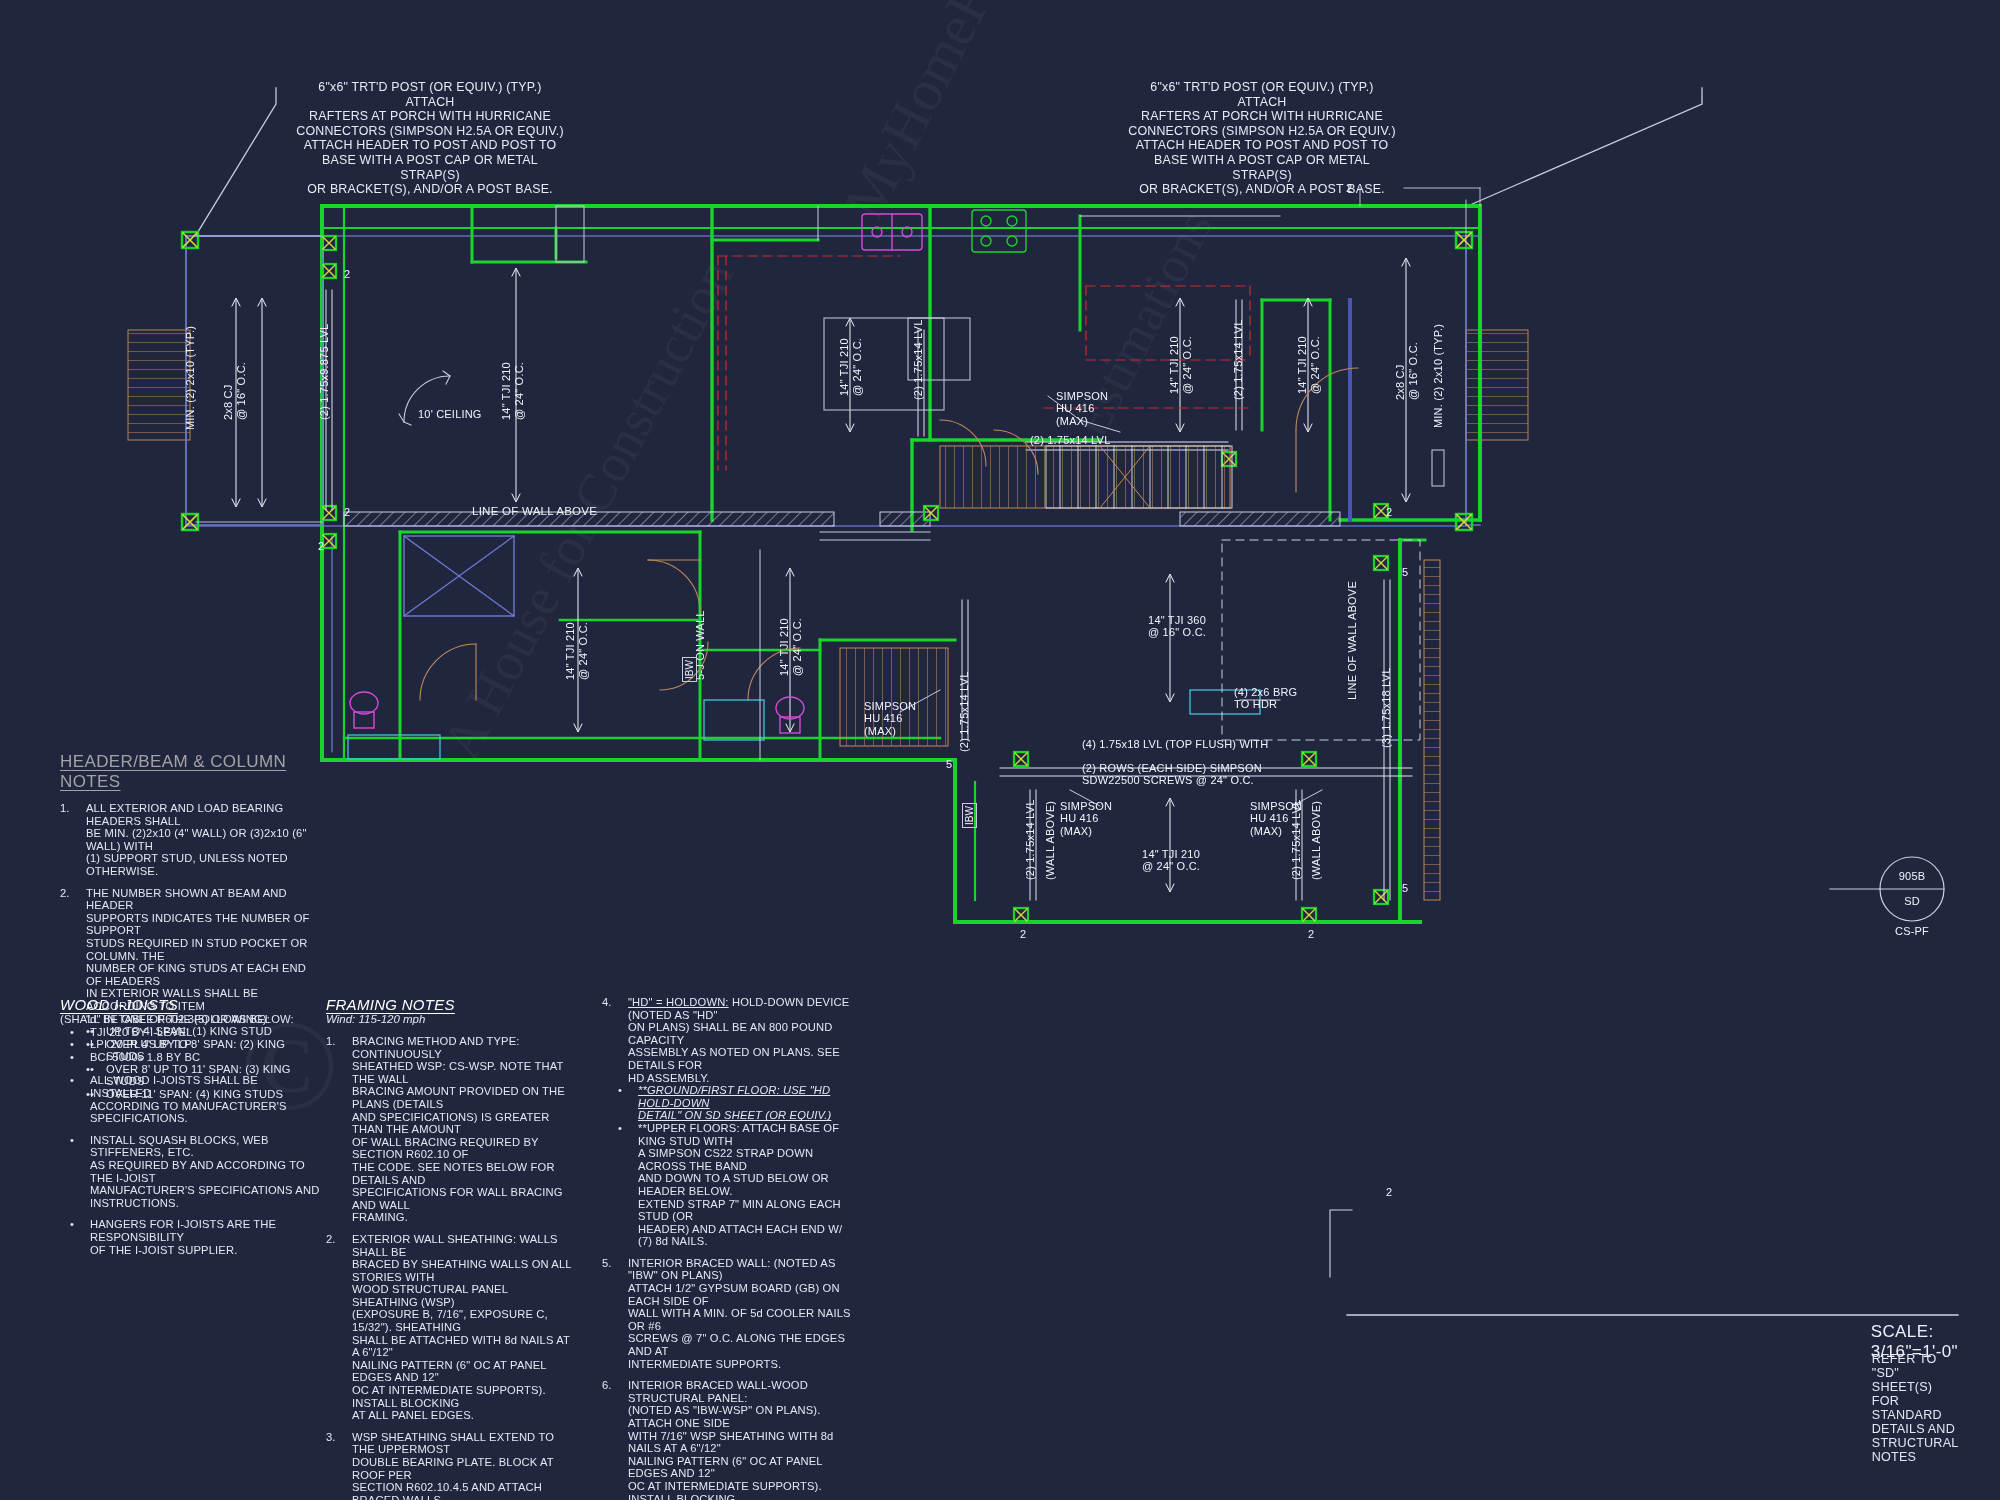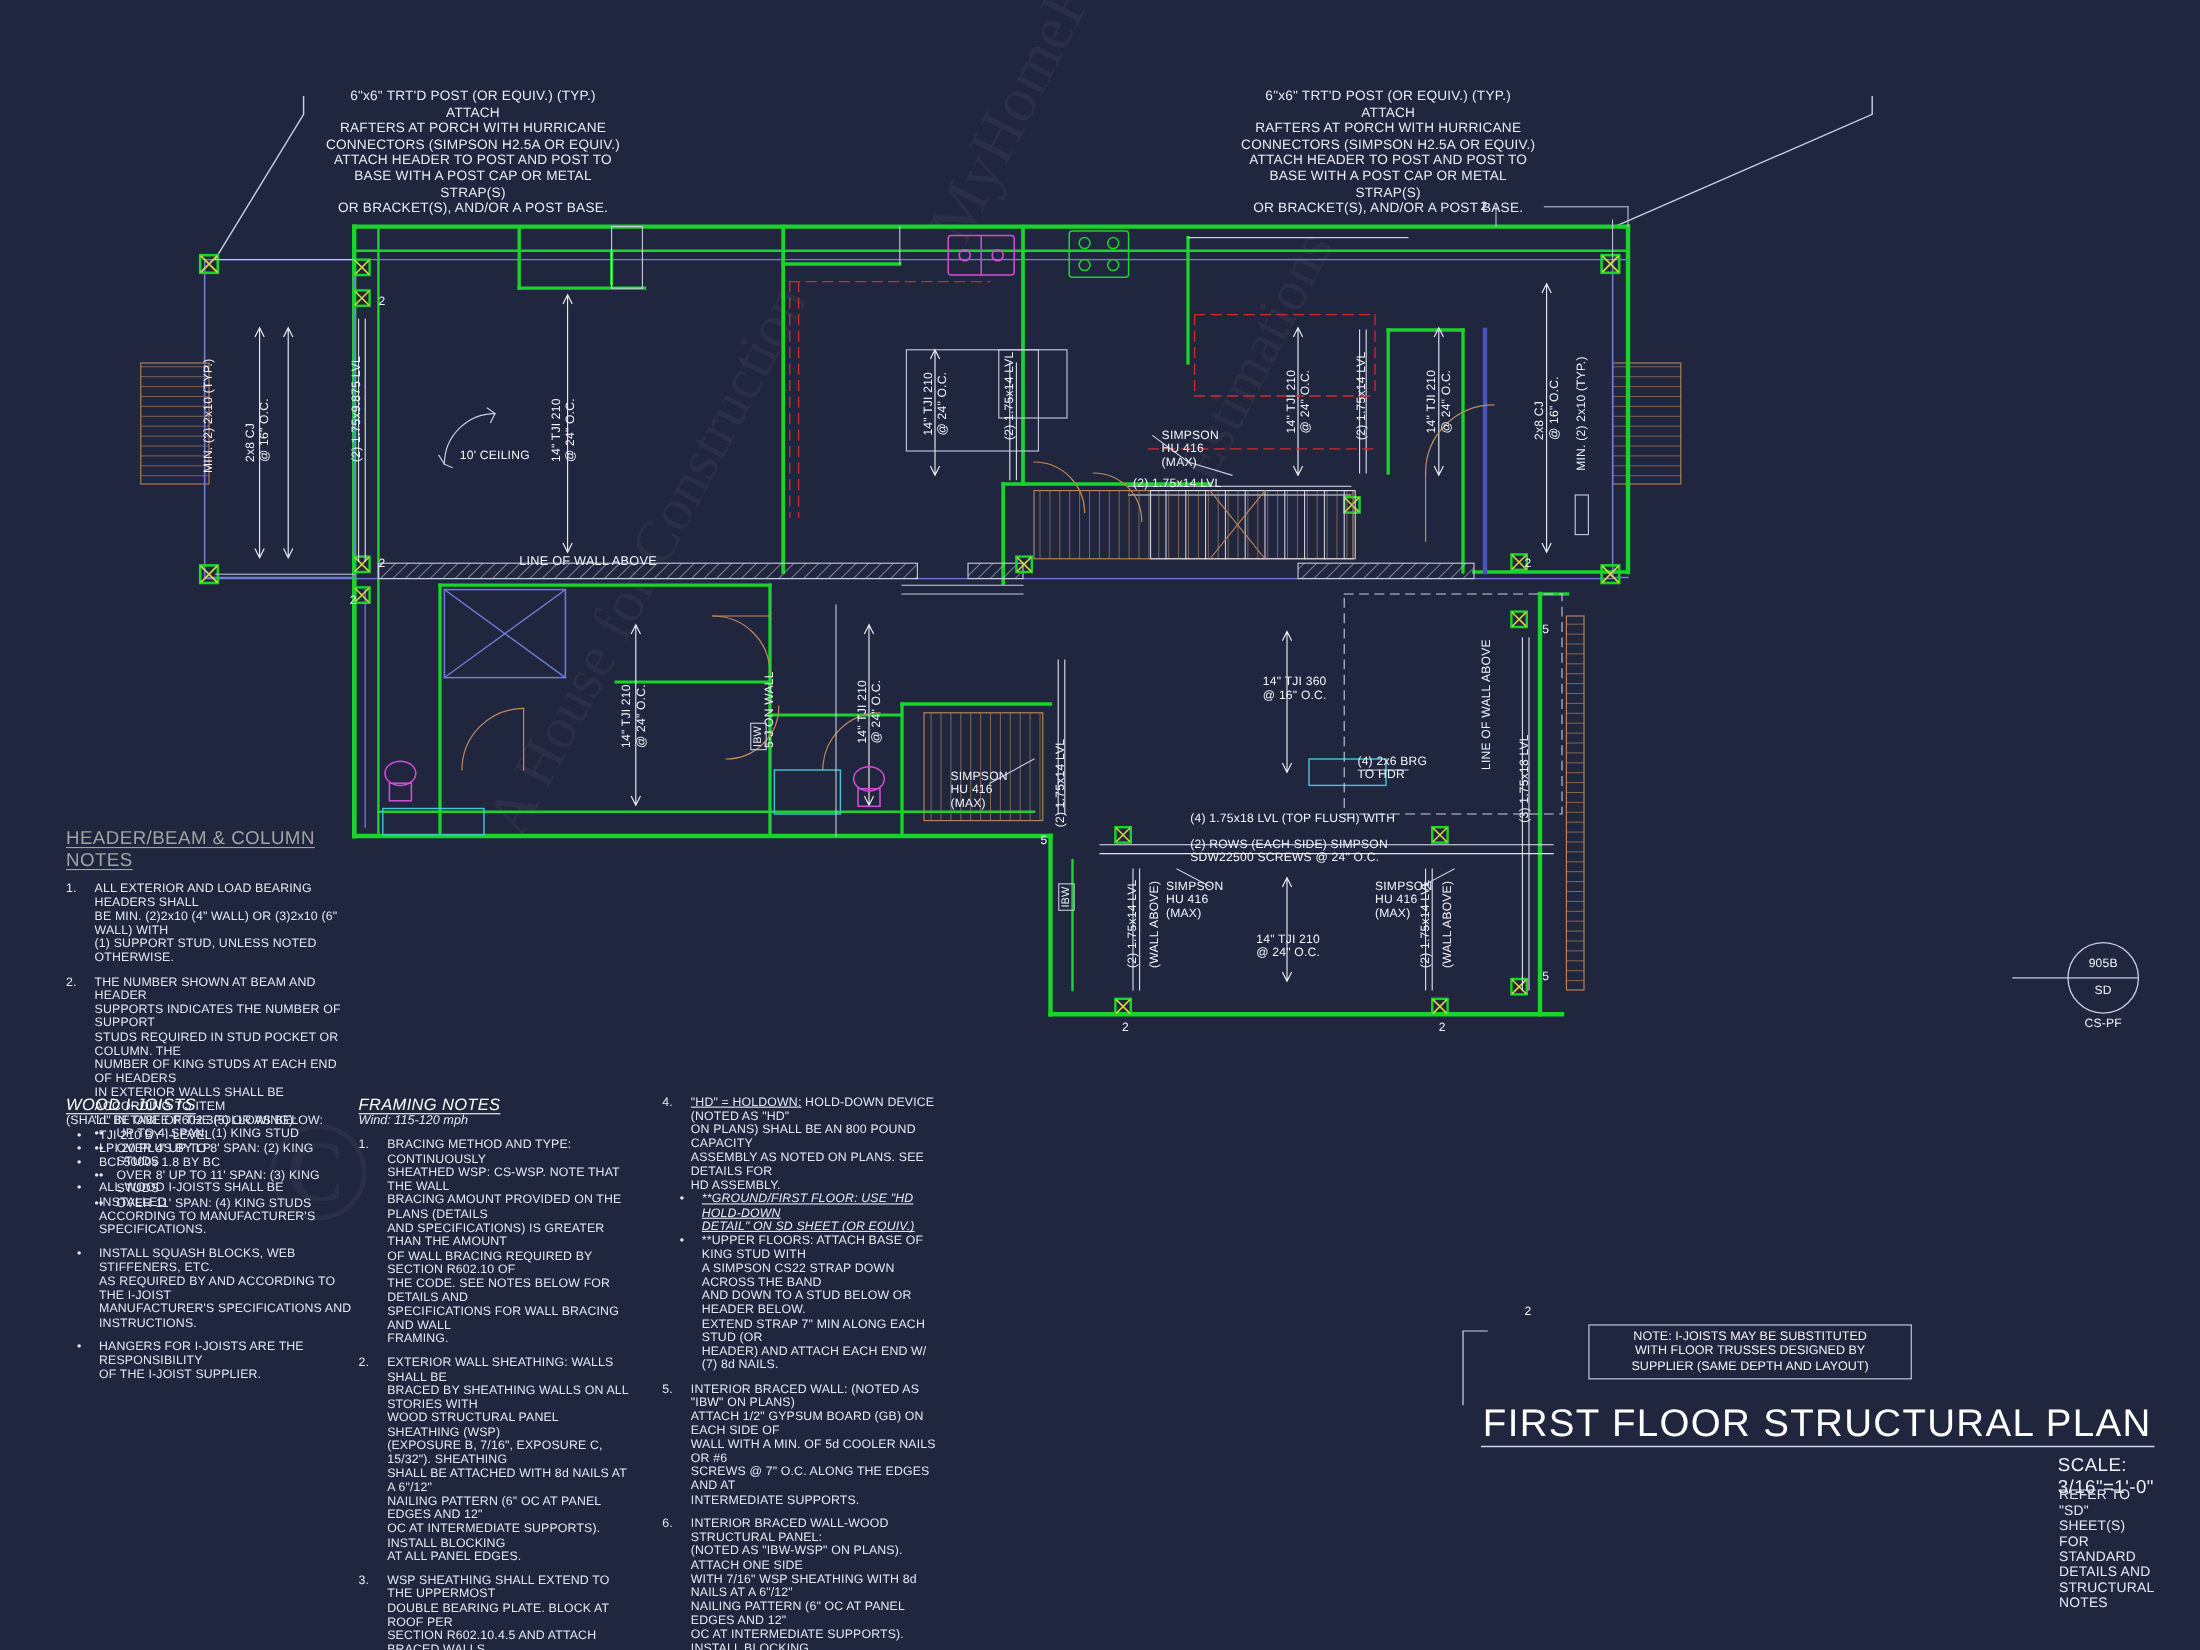--- a/index.html
+++ b/index.html
@@ -453,25 +453,21 @@
 NAILING PATTERN (6" OC AT PANEL EDGES AND 12"
 OC AT INTERMEDIATE SUPPORTS). INSTALL BLOCKING
 AT ALL PANEL EDGES. ATTACH GB OVER WSP AS
 REQUIRED. ATTACH OPPOSITE SIDE WITH 1/2" GB WITH
 A MIN. OF 5d COOLER NAILS OR #6 SCREWS @ 7" O.C.
 ALONG THE EDGES AND AT INTERMEDIATE SUPPORTS.</div>
     </div>
   </div>
 
 
-  <div class="abs boxnote" style="left:1444px;top:1204px;width:276px;">NOTE: I-JOISTS MAY BE SUBSTITUTED
-WITH FLOOR TRUSSES DESIGNED BY
-SUPPLIER (SAME DEPTH AND LAYOUT)</div>
-
-  <div class="abs title" style="left:1348px;top:1274px;">FIRST FLOOR STRUCTURAL PLAN</div>
+
   <div class="abs scale" style="left:1958px;top:1322px;transform:translateX(-100%);">SCALE: 3/16"=1'-0"</div>
   <div class="abs refer" style="left:1958px;top:1352px;transform:translateX(-100%);">REFER TO "SD" SHEET(S) FOR STANDARD DETAILS AND STRUCTURAL NOTES</div>
 
   <div class="abs plabel" style="left:418px;top:408px;">10' CEILING</div>
   <div class="abs plabel" style="left:472px;top:505px;font-size:11.6px;">LINE OF WALL ABOVE</div>
 
   <div class="abs vlabel" style="left:184px;top:430px;transform:rotate(-90deg);">MIN. (2) 2x10 (TYP.)</div>
   <div class="abs vlabel" style="left:222px;top:420px;transform:rotate(-90deg);line-height:13px;white-space:pre-line;">2x8 CJ
 @ 16" O.C.</div>
   <div class="abs vlabel" style="left:318px;top:420px;transform:rotate(-90deg);">(2) 1.75x9.875 LVL</div>

